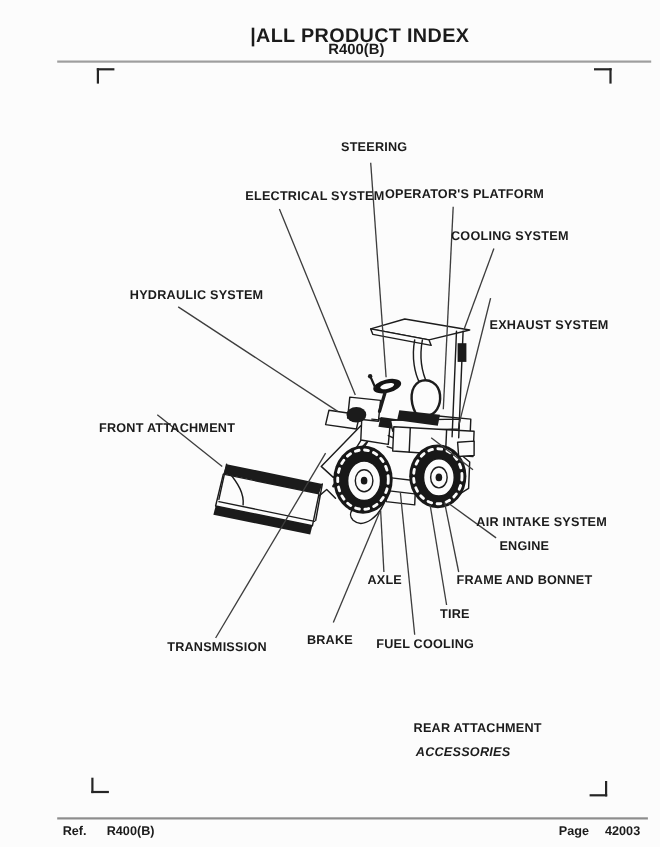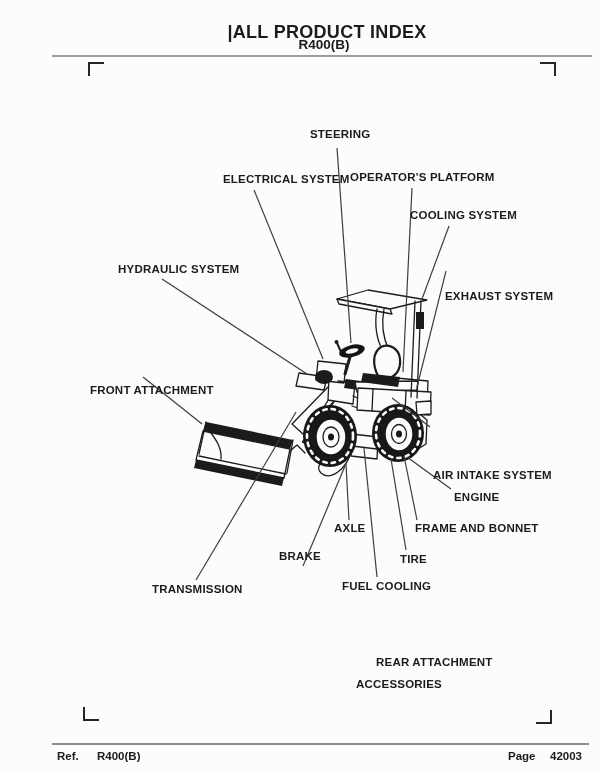--- a/index.html
+++ b/index.html
@@ -153,25 +153,25 @@
       <div class="sys-label" style="left: 350px; top: 171px;">OPERATOR'S PLATFORM</div>
       <div class="sys-label" style="left: 410px; top: 209px;">COOLING SYSTEM</div>
       <div class="sys-label" style="left: 445px; top: 254px; margin-top: 36px;">EXHAUST SYSTEM</div>
       <div class="sys-label" style="left: 118px; top: 263px; text-align: center;">HYDRAULIC SYSTEM</div>
       <div class="sys-label" style="left: 90px; top: 360px; margin-top: 24px;">FRONT ATTACHMENT</div>
       <div class="sys-label" style="left: 433px; top: 425px; margin-top: 44px;">AIR INTAKE SYSTEM</div>
       <div class="sys-label" style="left: 454px; top: 491px;">ENGINE</div>
       <div class="sys-label" style="left: 334px; top: 522px;">AXLE</div>
       <div class="sys-label" style="left: 415px; top: 522px;">FRAME AND BONNET</div>
       <div class="sys-label" style="left: 400px; top: 553px;">TIRE</div>
-      <div class="sys-label" style="left: 263px; top: 550px; padding-left: 16px;">BRAKE</div>
+      <div class="sys-label" style="left: 263px; top: 576px; padding-left: 16px;">BRAKE</div>
       <div class="sys-label" style="left: 342px; top: 580px;">FUEL COOLING</div>
       <div class="sys-label" style="left: 152px; top: 583px;">TRANSMISSION</div>
       <div class="sys-label" style="left: 376px; top: 656px;">REAR ATTACHMENT</div>
-      <div class="sys-label" style="left: 356px; top: 678px;">ACCESSORIES</div>
+      <div class="sys-label" style="left: 378px; top: 678px; font-style: italic;">ACCESSORIES</div>
     </div>
 
   <div class="abs rule rule-bottom"></div>
   <div class="abs footer-text f-ref-label">Ref.</div>
   <div class="abs footer-text f-ref-value">R400(B)</div>
   <div class="abs footer-text f-page-label">Page</div>
   <div class="abs footer-text f-page-value">42003</div>
 </div>
 
 </body></html>

